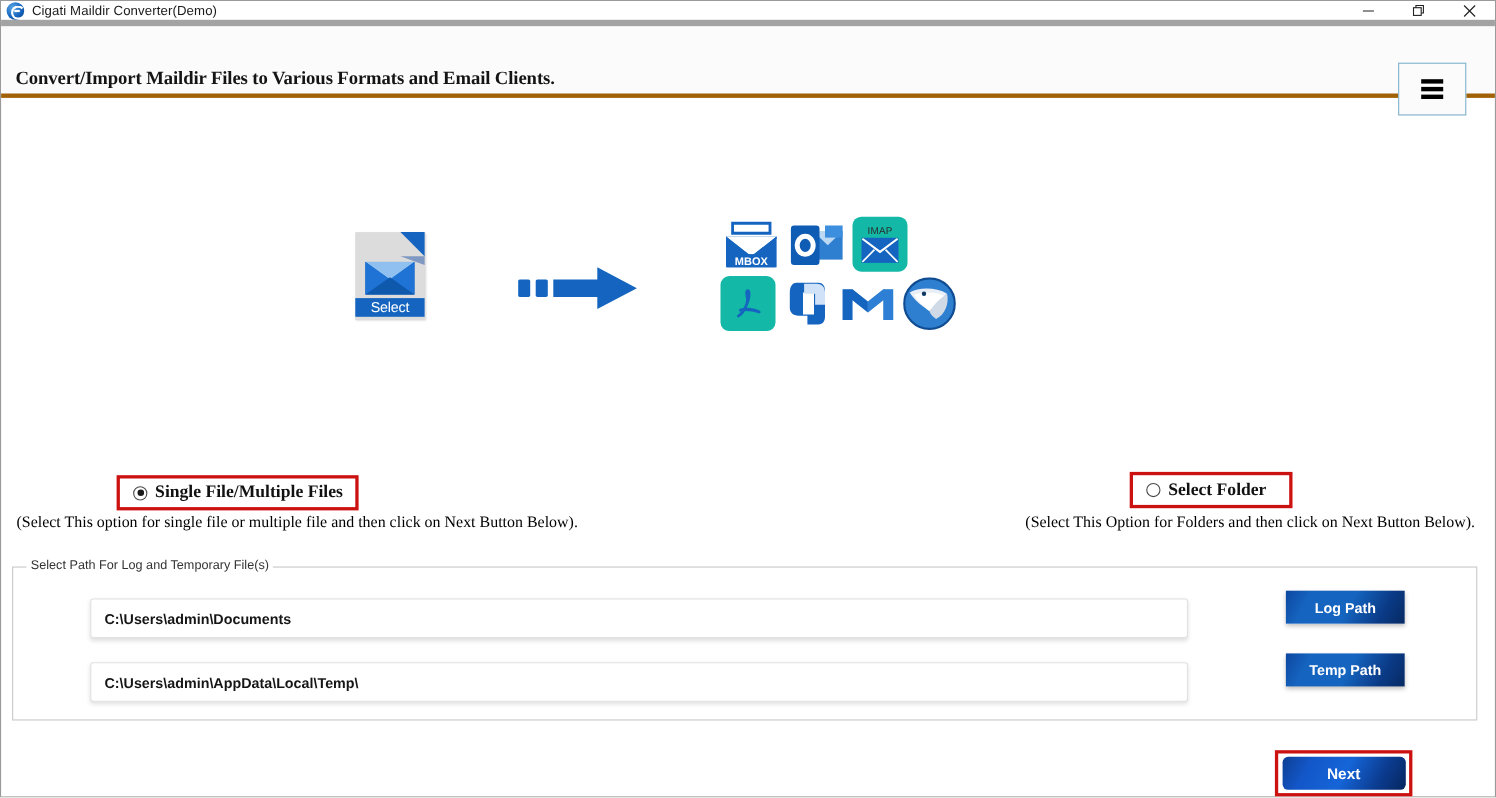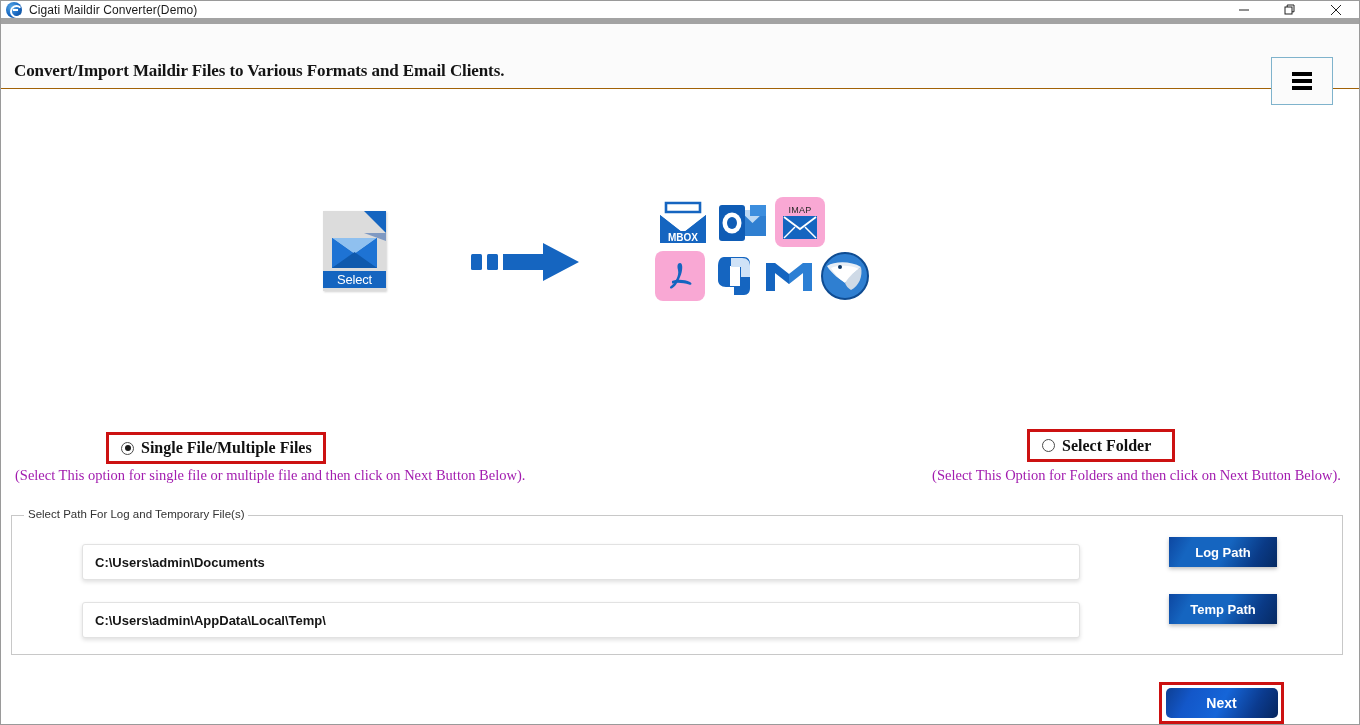--- a/index.html
+++ b/index.html
@@ -53,21 +53,21 @@
     display: flex; align-items: center; justify-content: center;
     font-size: 12px; color: #222;
   }
   .win-btn svg { display: block; }
 
   
   .header {
     position: absolute; left: 0; top: 23px;
     width: 1358px; height: 65px;
     background: #fbfbfb;
-    border-bottom: 1px solid #a16207;
+    border-bottom: 4px solid #a16207;
     padding-left: 24px;
   }
   .header-title {
     position: absolute; left: 13px; top: 47px;
     transform: translateY(-50%);
     font-family: "Liberation Serif", serif;
     font-weight: bold;
     font-size: 17px;
     color: #141414;
     letter-spacing: -0.1px;
@@ -130,21 +130,21 @@
   .targets { position: absolute; left: 654px; top: 108px; width: 215px; }
   .trow { display: flex; align-items: flex-end; gap: 6px; }
   .trow.second { margin-top: 4px; gap: 4px; align-items: center; }
 
   .tile {
     width: 50px; height: 50px;
     border-radius: 8px;
     display: flex; align-items: center; justify-content: center;
     position: relative;
   }
-  .tile-gray { background: #f9a8d4; }
+  .tile-gray { background: #14b8a6; }
 
   .imap-tile { flex-direction: column; gap: 1px; }
   .imap-label { font-size: 9px; color: #2a2a2a; letter-spacing: .2px; }
 
   
   .radio-box {
     position: absolute;
     border: 3px solid #cc1111;
     background: #ffffff;
     display: flex; align-items: center;
@@ -163,21 +163,21 @@
     width: 6px; height: 6px; border-radius: 50%; background: #1a1a1a;
   }
   .radio-label {
     font-family: Liberation Serif, serif;
     font-weight: bold; font-size: 16px; color: #111;
     white-space: nowrap;
   }
   .hint {
     position: absolute;
     font-family: "Liberation Serif", serif;
-    font-size: 14.5px; color: #a21caf; white-space: nowrap;
+    font-size: 14.5px; color: #000000; white-space: nowrap;
   }
   #hint-single { left: 14px; top: 466px; }
   #hint-folder { right: 18px; top: 466px; }
 
   
   .paths {
     position: absolute; left: 10px; top: 514px;
     width: 1332px; height: 140px;
     border: 1px solid #c8c8c8;
   }

